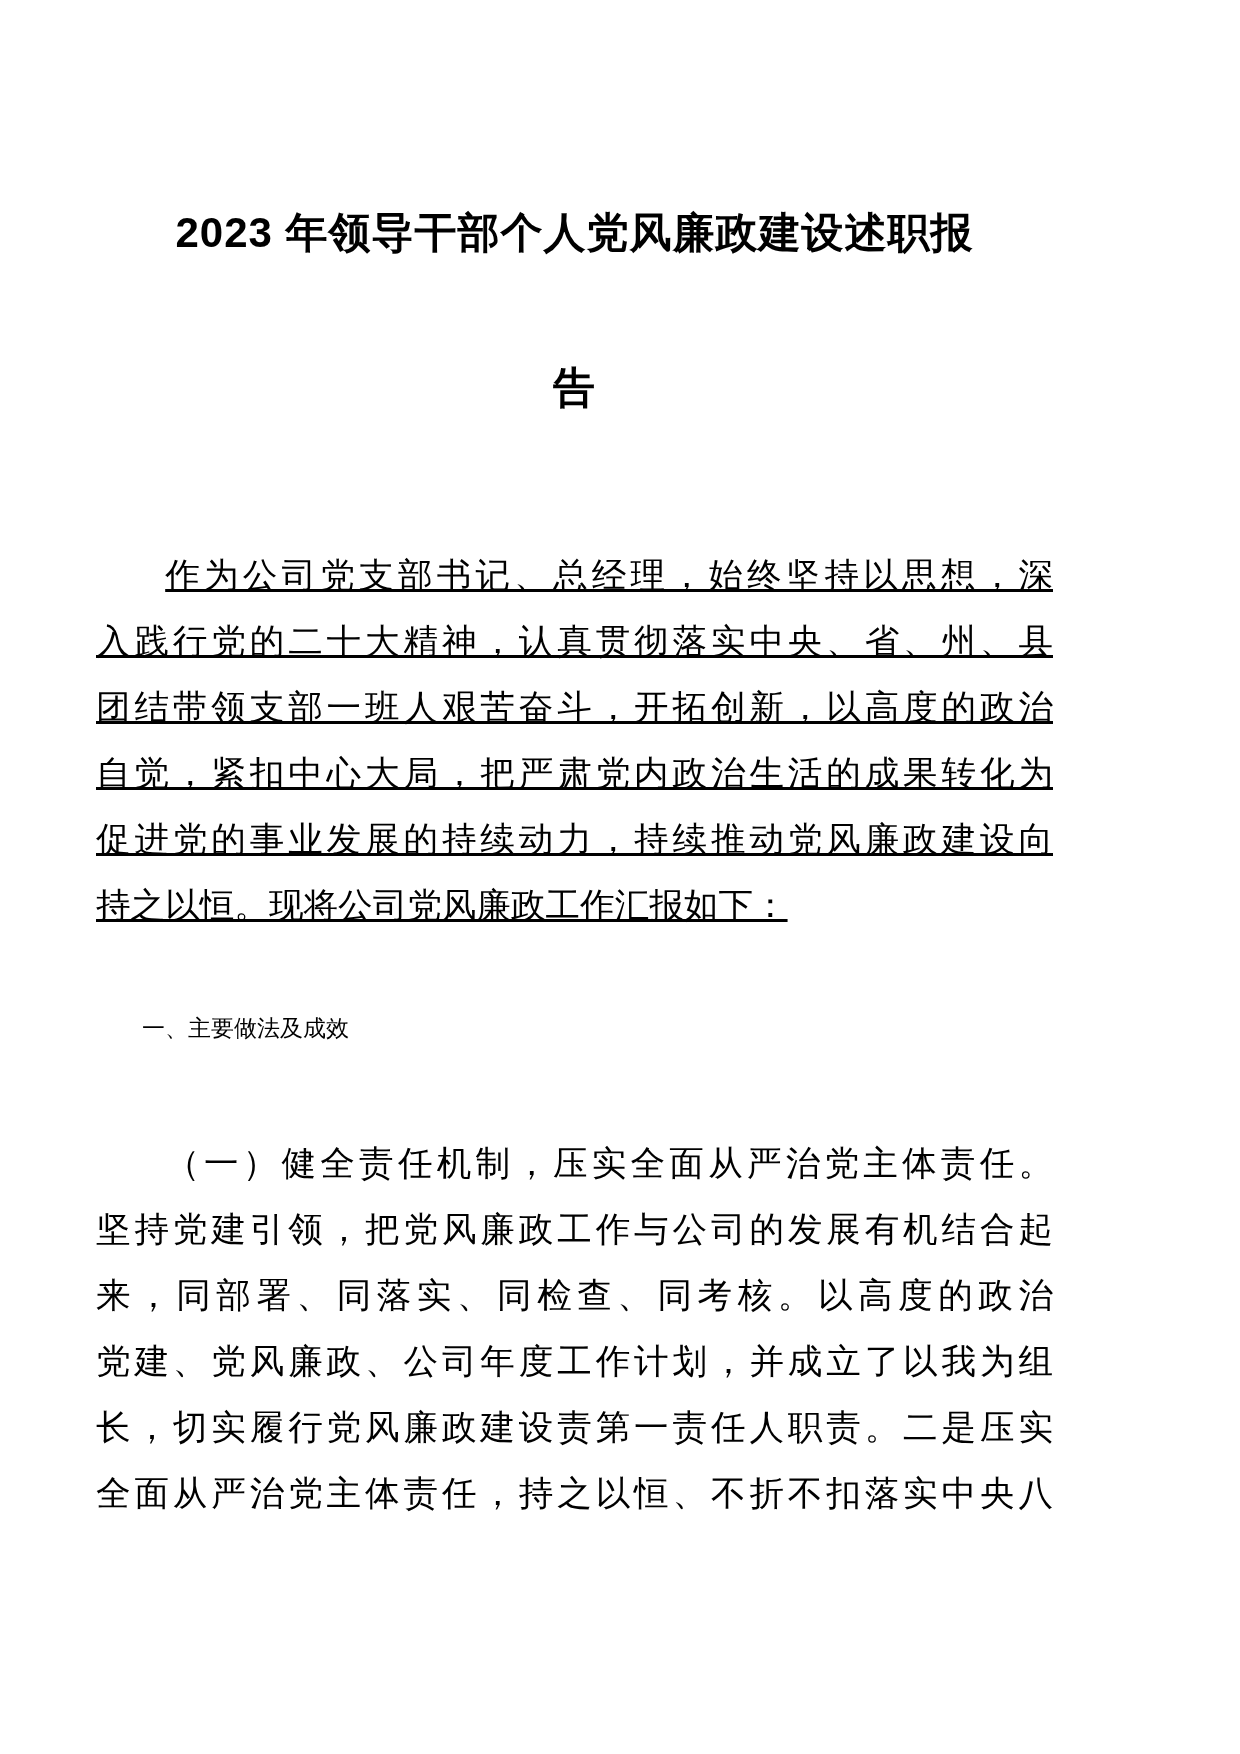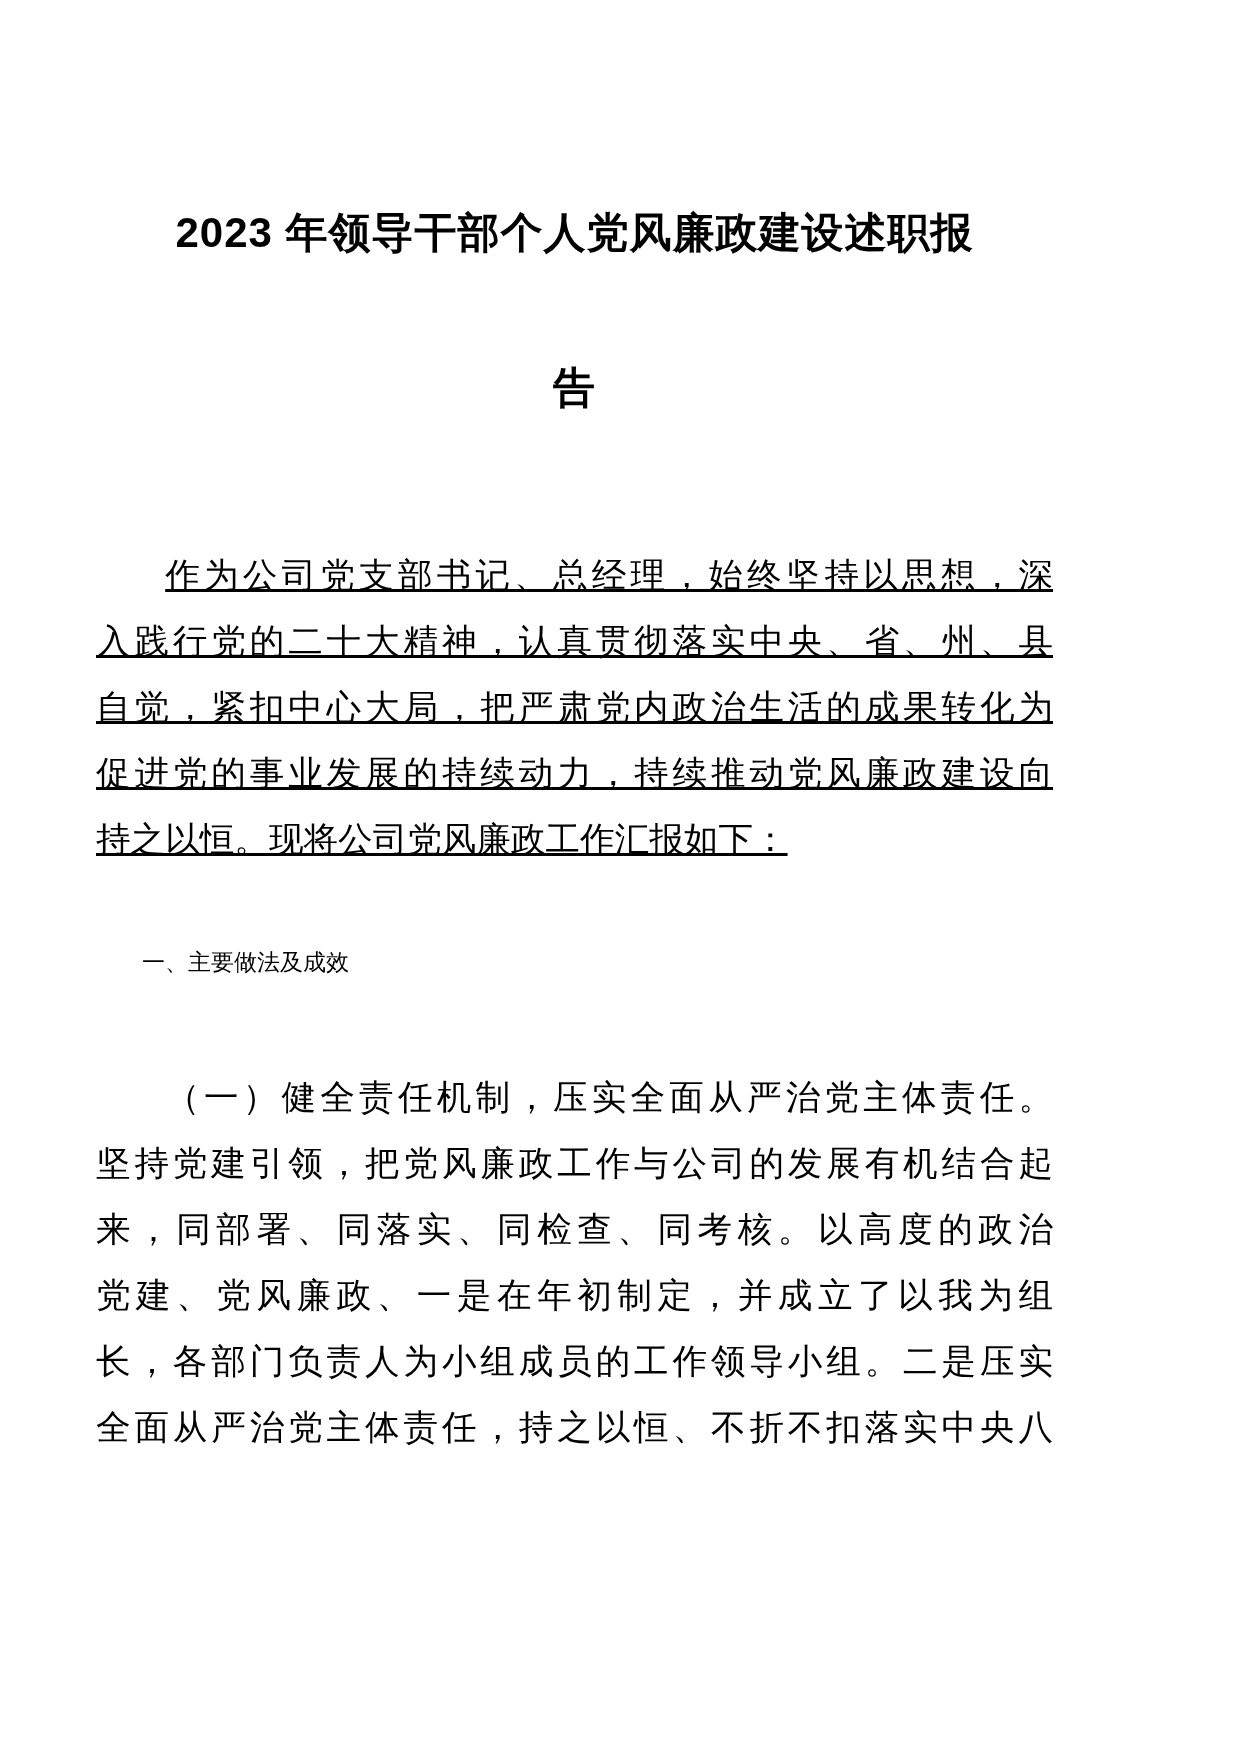--- a/index.html
+++ b/index.html
@@ -61,29 +61,30 @@
 <div class="page">
 
   <h1 class="doc-title">
     <span class="t-line">2023 年领导干部个人党风廉政建设述职报</span>
     <span class="t-line">告</span>
   </h1>
 
   <div class="para para-intro">
     <span class="line indent">作为公司党支部书记、总经理，始终坚持以思想，深</span>
     <span class="line">入践行党的二十大精神，认真贯彻落实中央、省、州、县</span>
+    <span class="line">团结带领支部一班人艰苦奋斗，开拓创新，以高度的政治</span>
     <span class="line">自觉，紧扣中心大局，把严肃党内政治生活的成果转化为</span>
     <span class="line">促进党的事业发展的持续动力，持续推动党风廉政建设向</span>
     <span class="line end">持之以恒。现将公司党风廉政工作汇报如下：</span>
   </div>
 
   <div class="heading">一、主要做法及成效</div>
 
   <div class="para para-point1">
     <span class="line indent">（一）健全责任机制，压实全面从严治党主体责任。</span>
     <span class="line">坚持党建引领，把党风廉政工作与公司的发展有机结合起</span>
     <span class="line">来，同部署、同落实、同检查、同考核。以高度的政治</span>
-    <span class="line">党建、党风廉政、一是在年初制定，并成立了以我为组</span>
-    <span class="line">长，各部门负责人为小组成员的工作领导小组。二是压实</span>
+    <span class="line">党建、党风廉政、公司年度工作计划，并成立了以我为组</span>
+    <span class="line">长，切实履行党风廉政建设责第一责任人职责。二是压实</span>
     <span class="line">全面从严治党主体责任，持之以恒、不折不扣落实中央八</span>
   </div>
 
 </div>
 
 </body></html>

